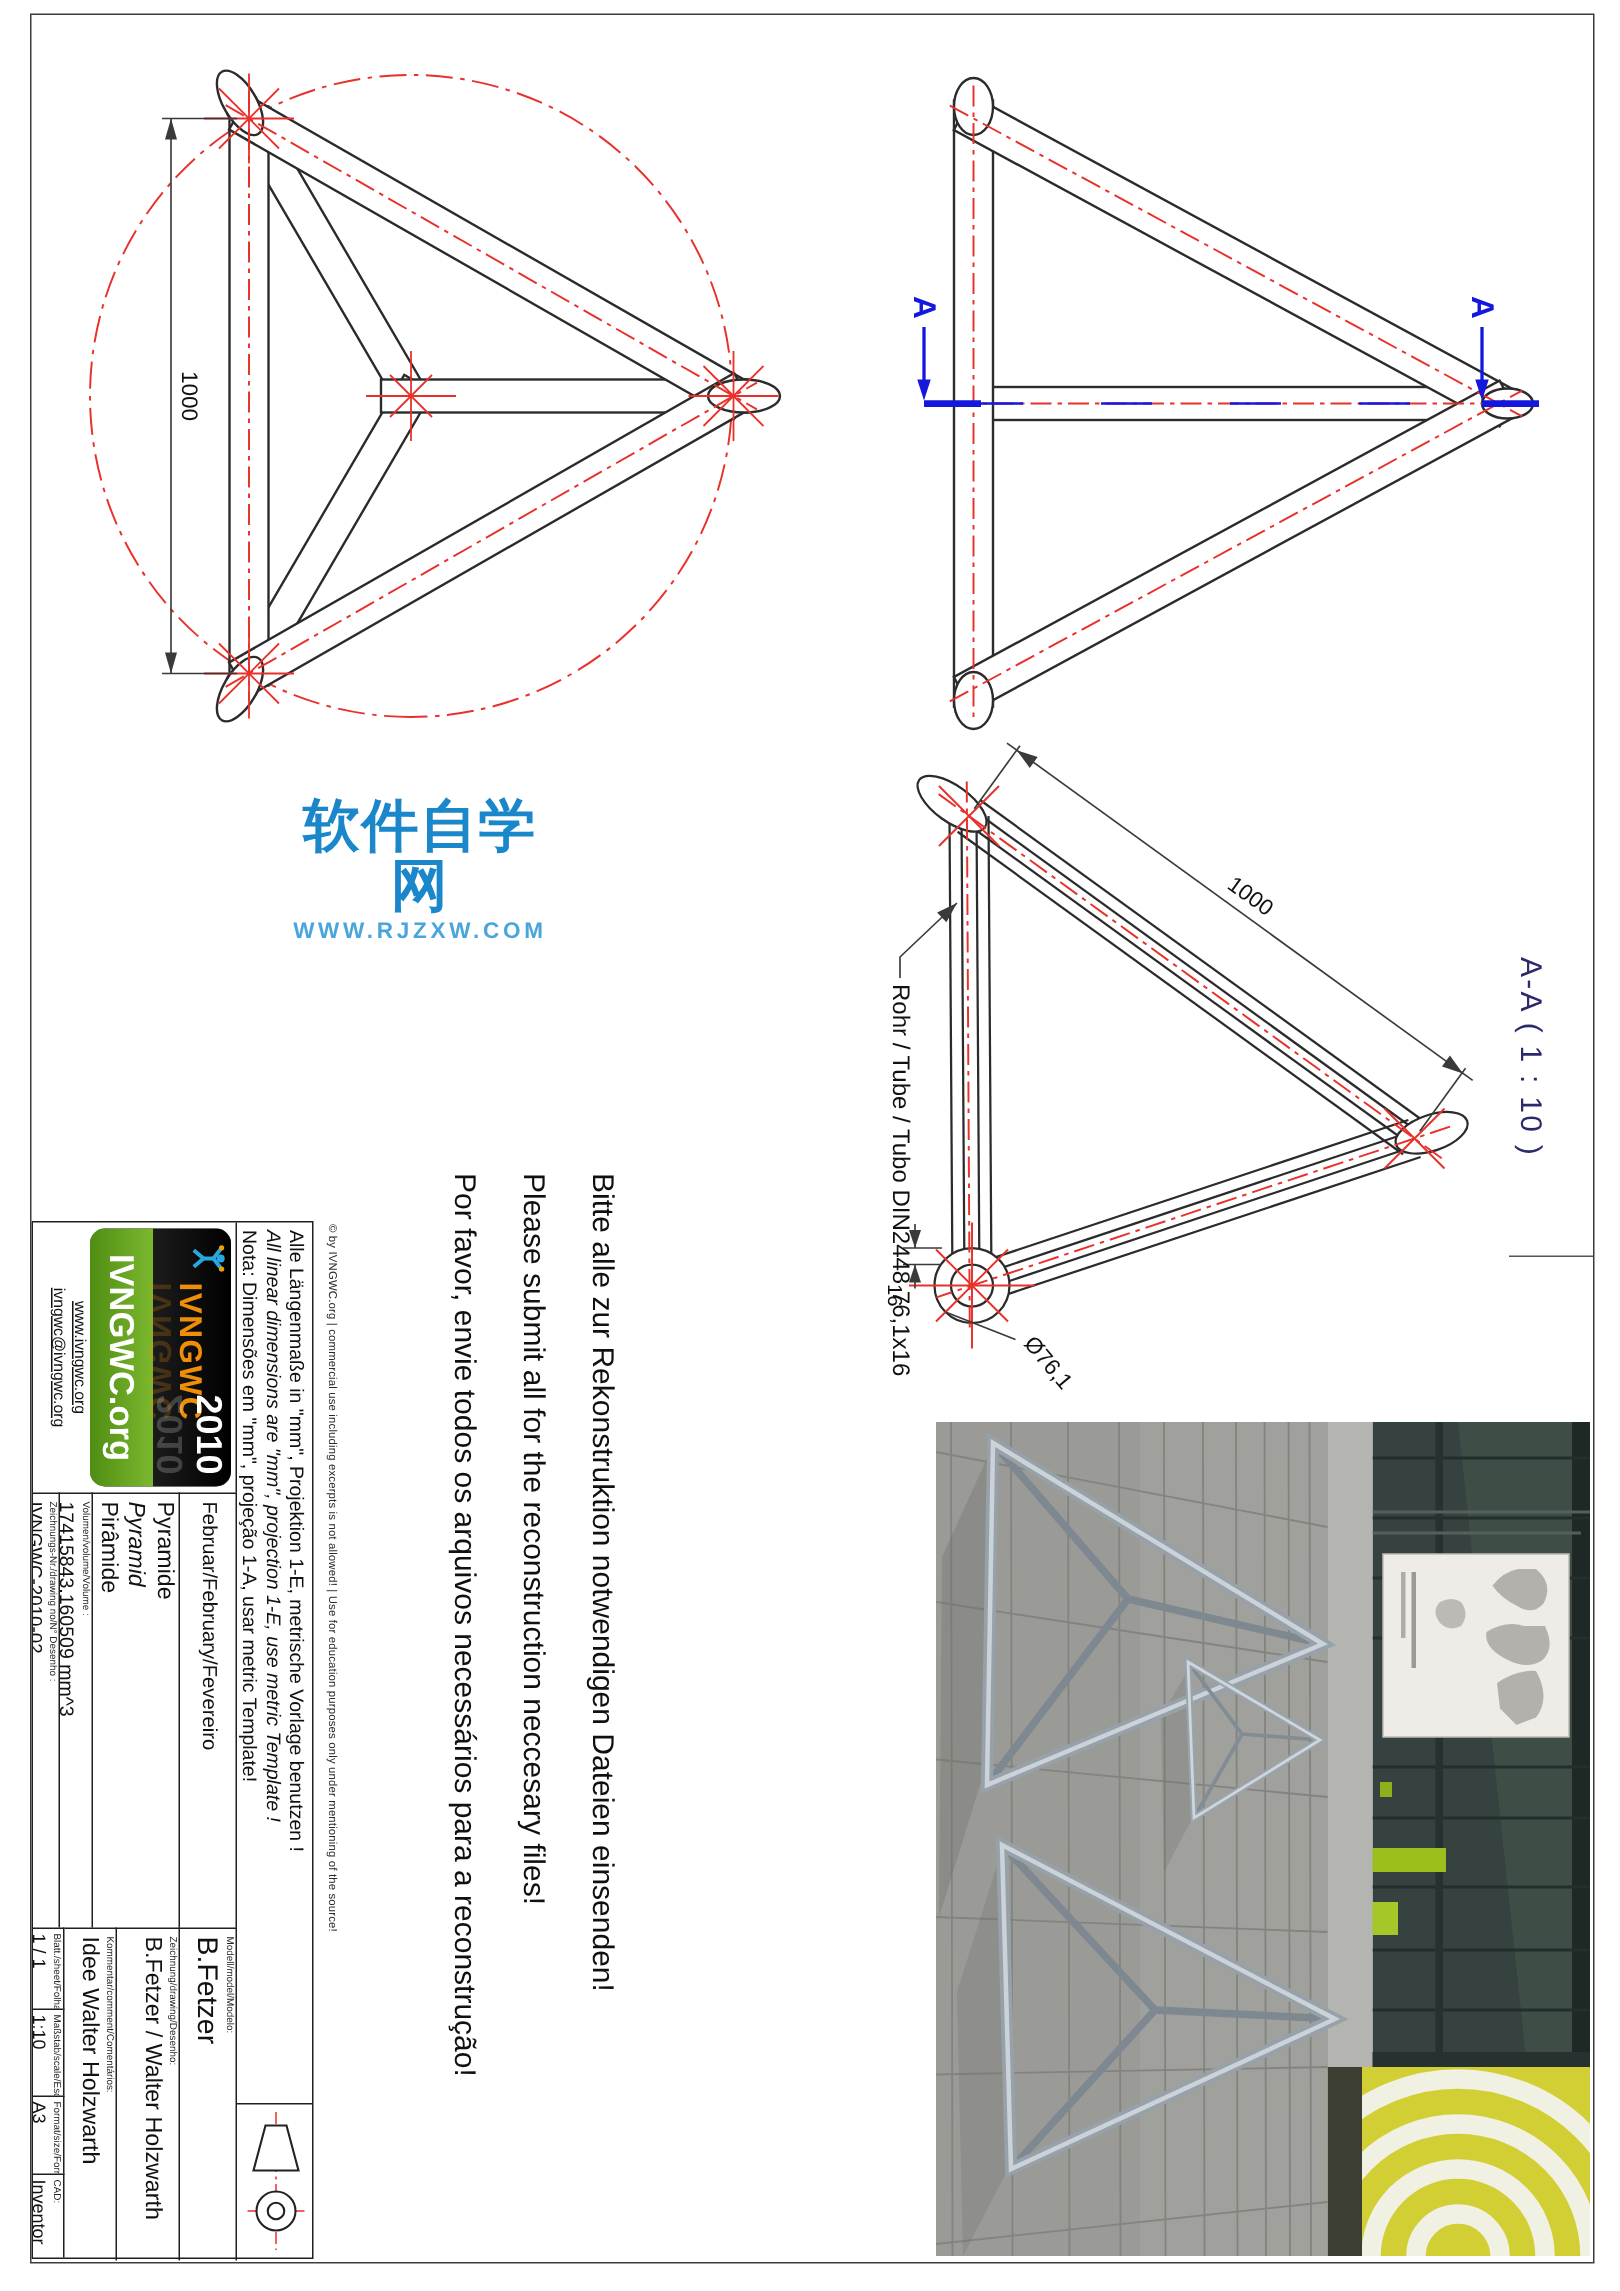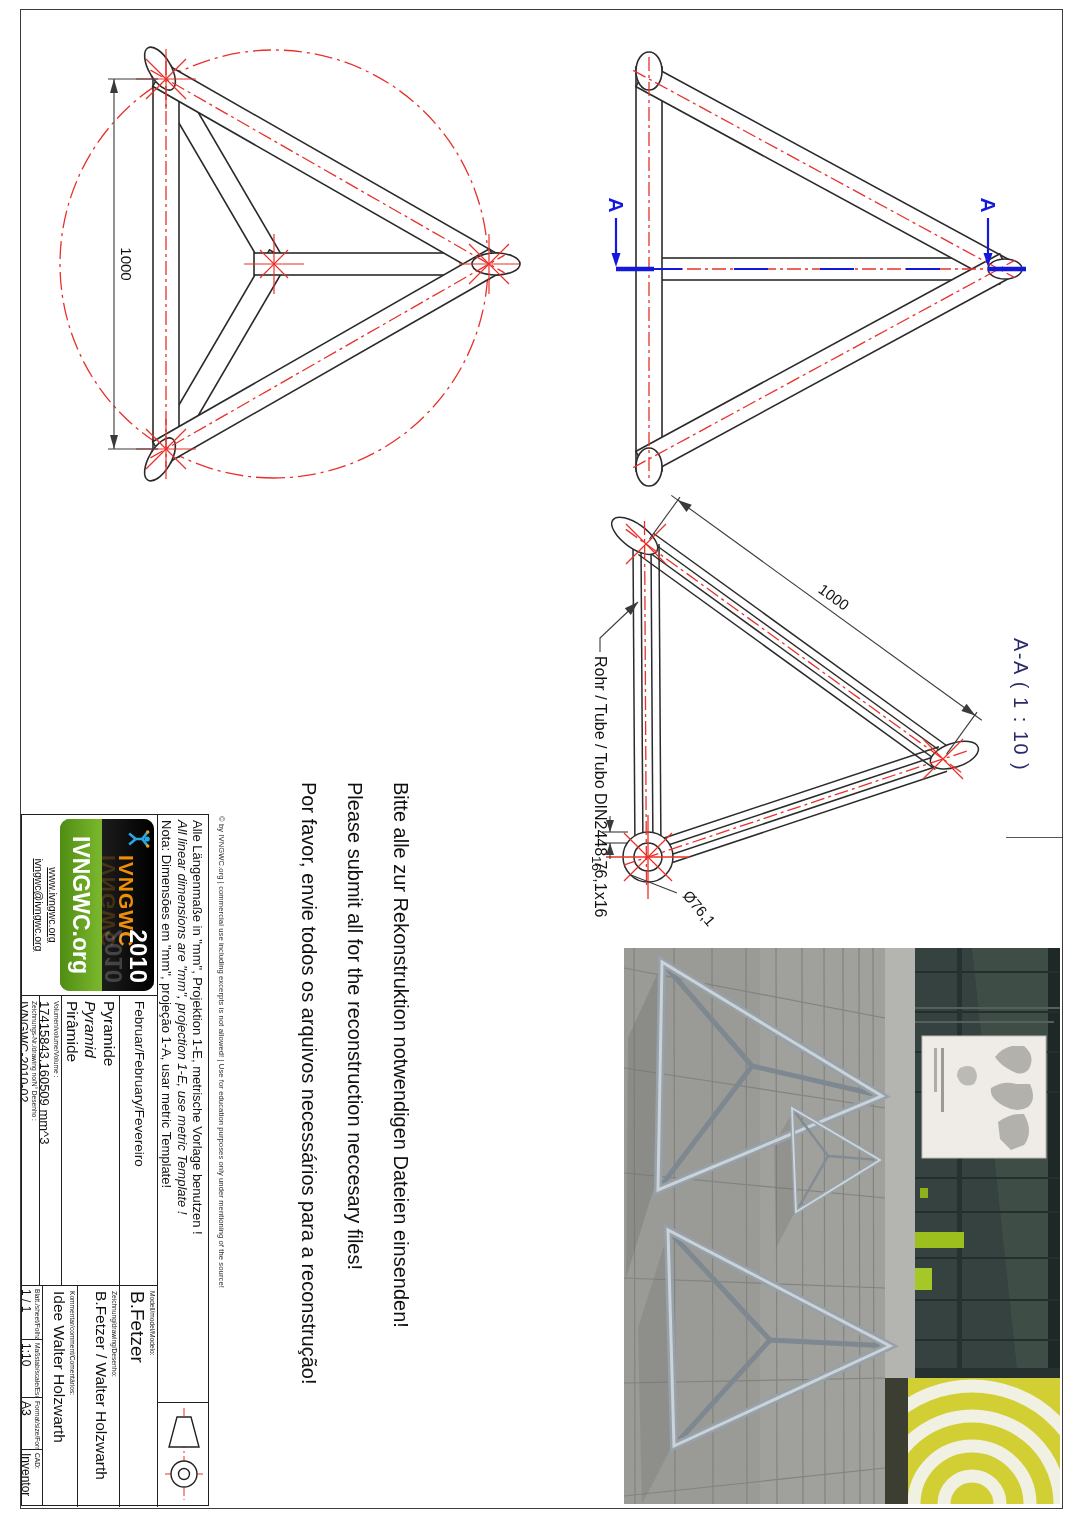--- a/index.html
+++ b/index.html
@@ -404,13 +404,17 @@
         <div class="tb-label">Format/size/Formato:</div>
         <div>A3</div>
       </div>
       <div class="tb-cell tb-mini" style="left:634px;width:56px;">
         <div class="tb-label">CAD:</div>
         <div>Inventor</div>
       </div>
     </div>
   </div>
 
+  <div id="watermark">
+    <div class="wm-title">软件自学网</div>
+    <div class="wm-url">WWW.RJZXW.COM</div>
+  </div>
 </div>
 
 </body></html>

